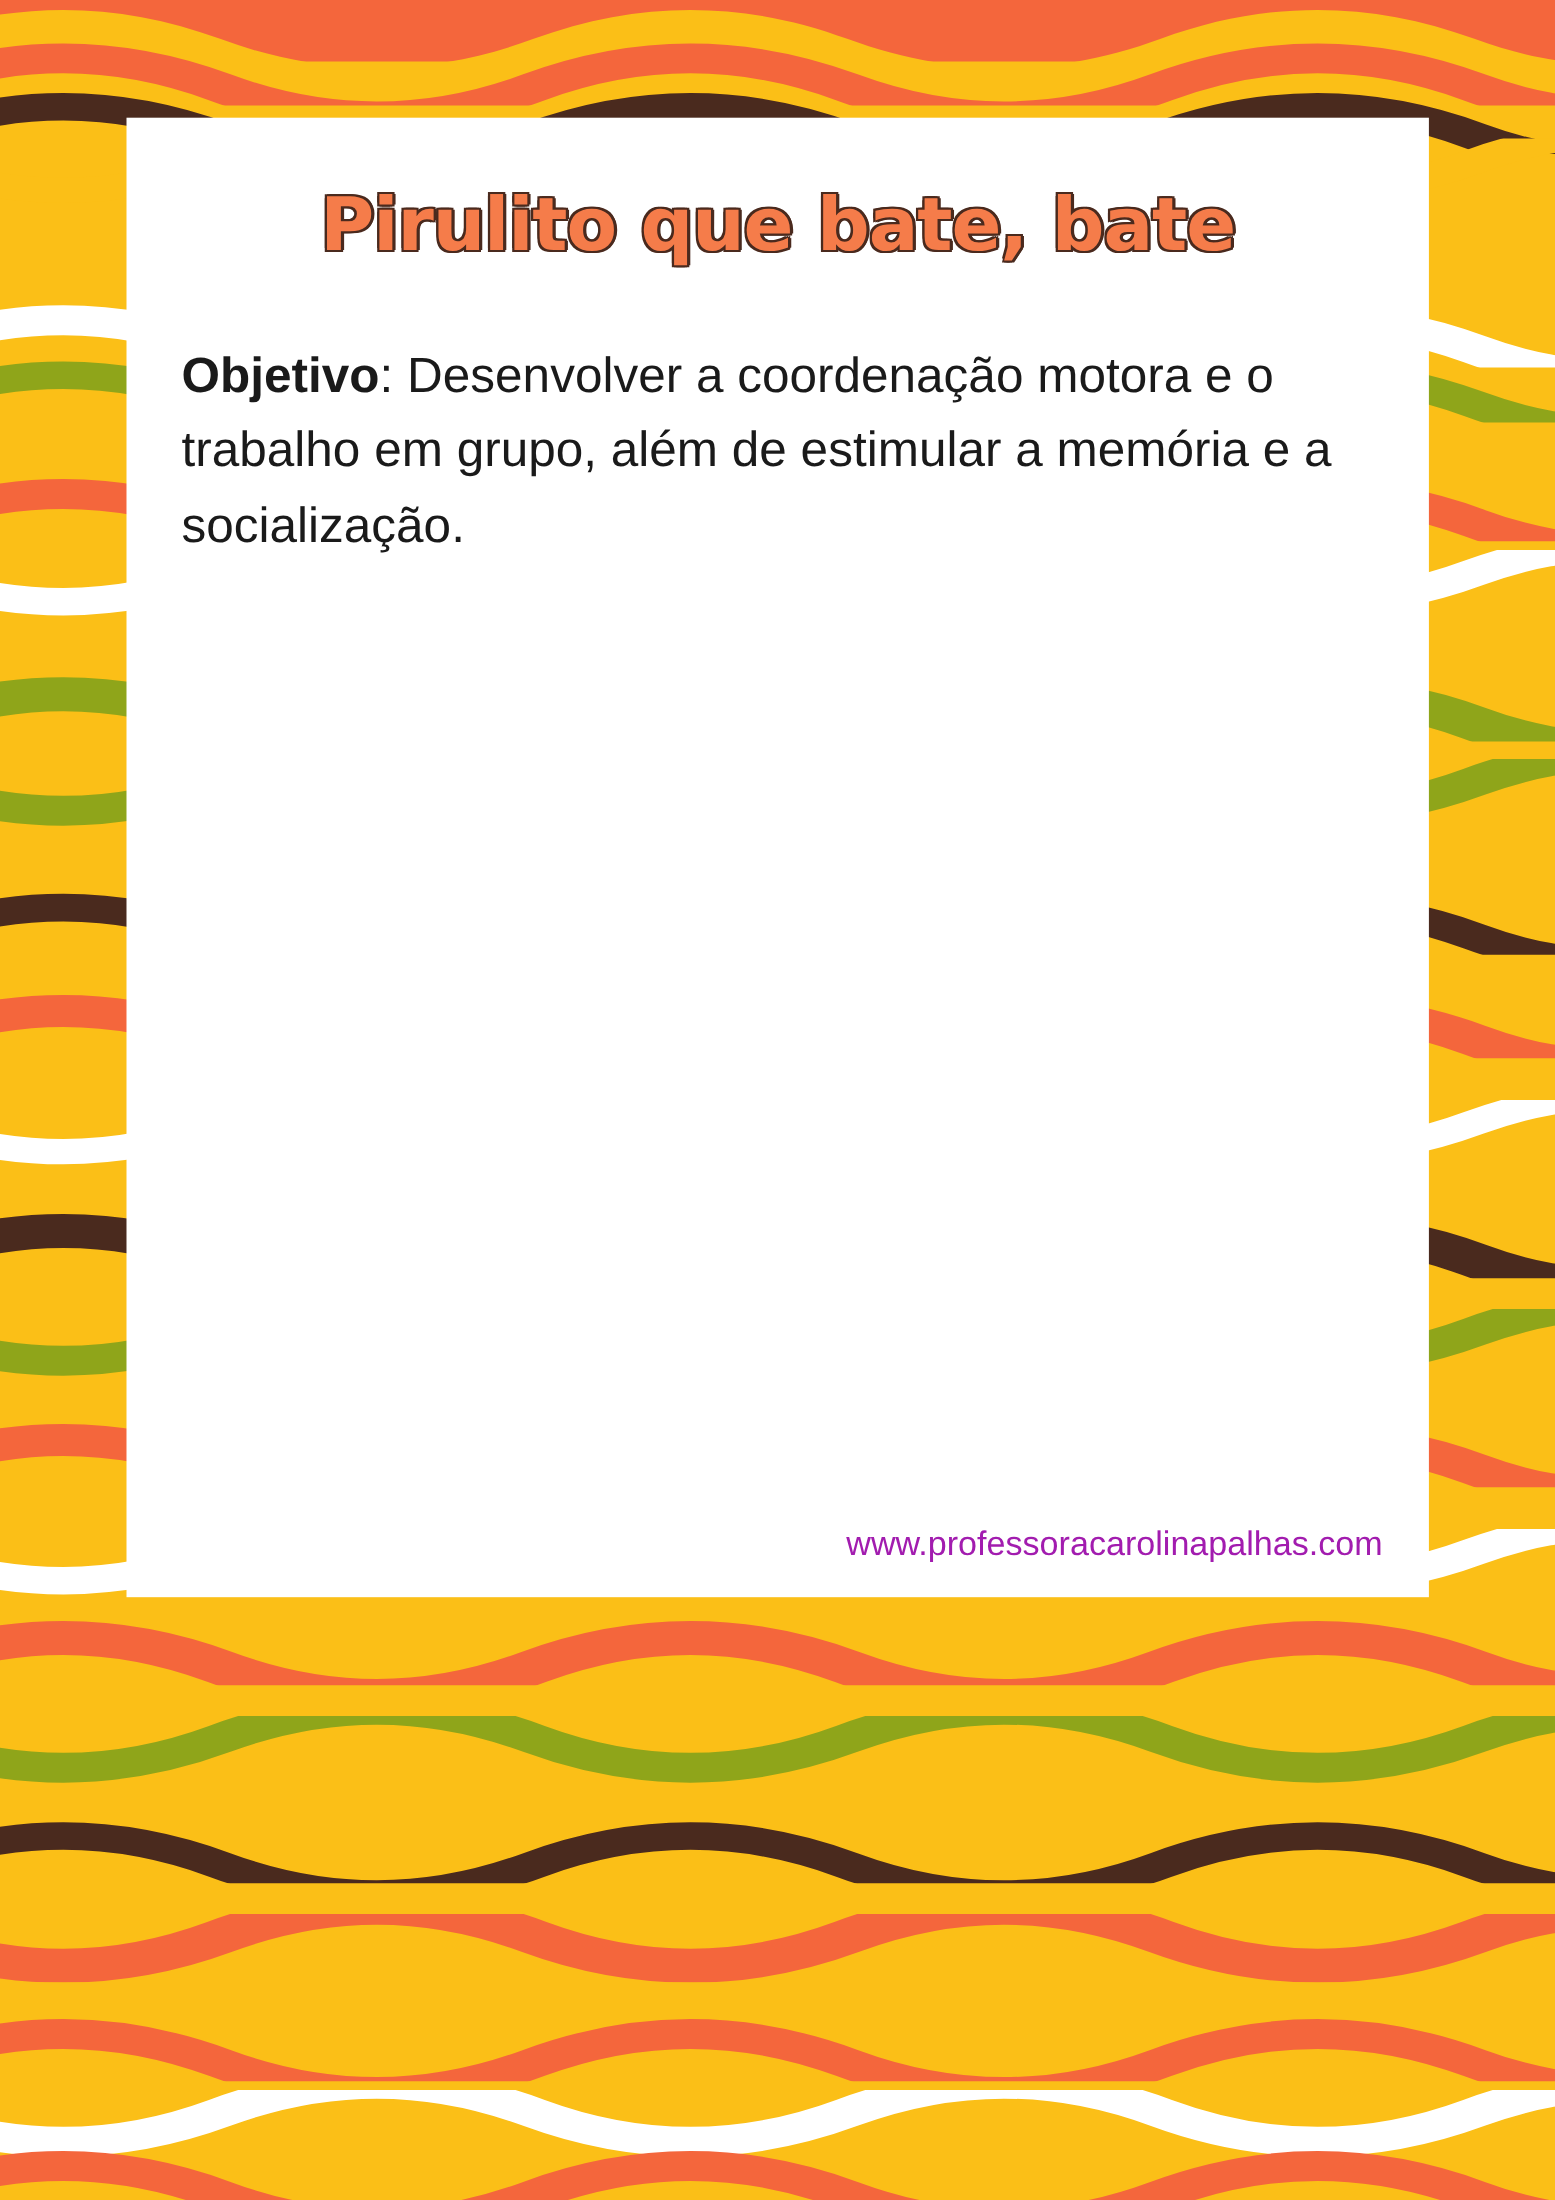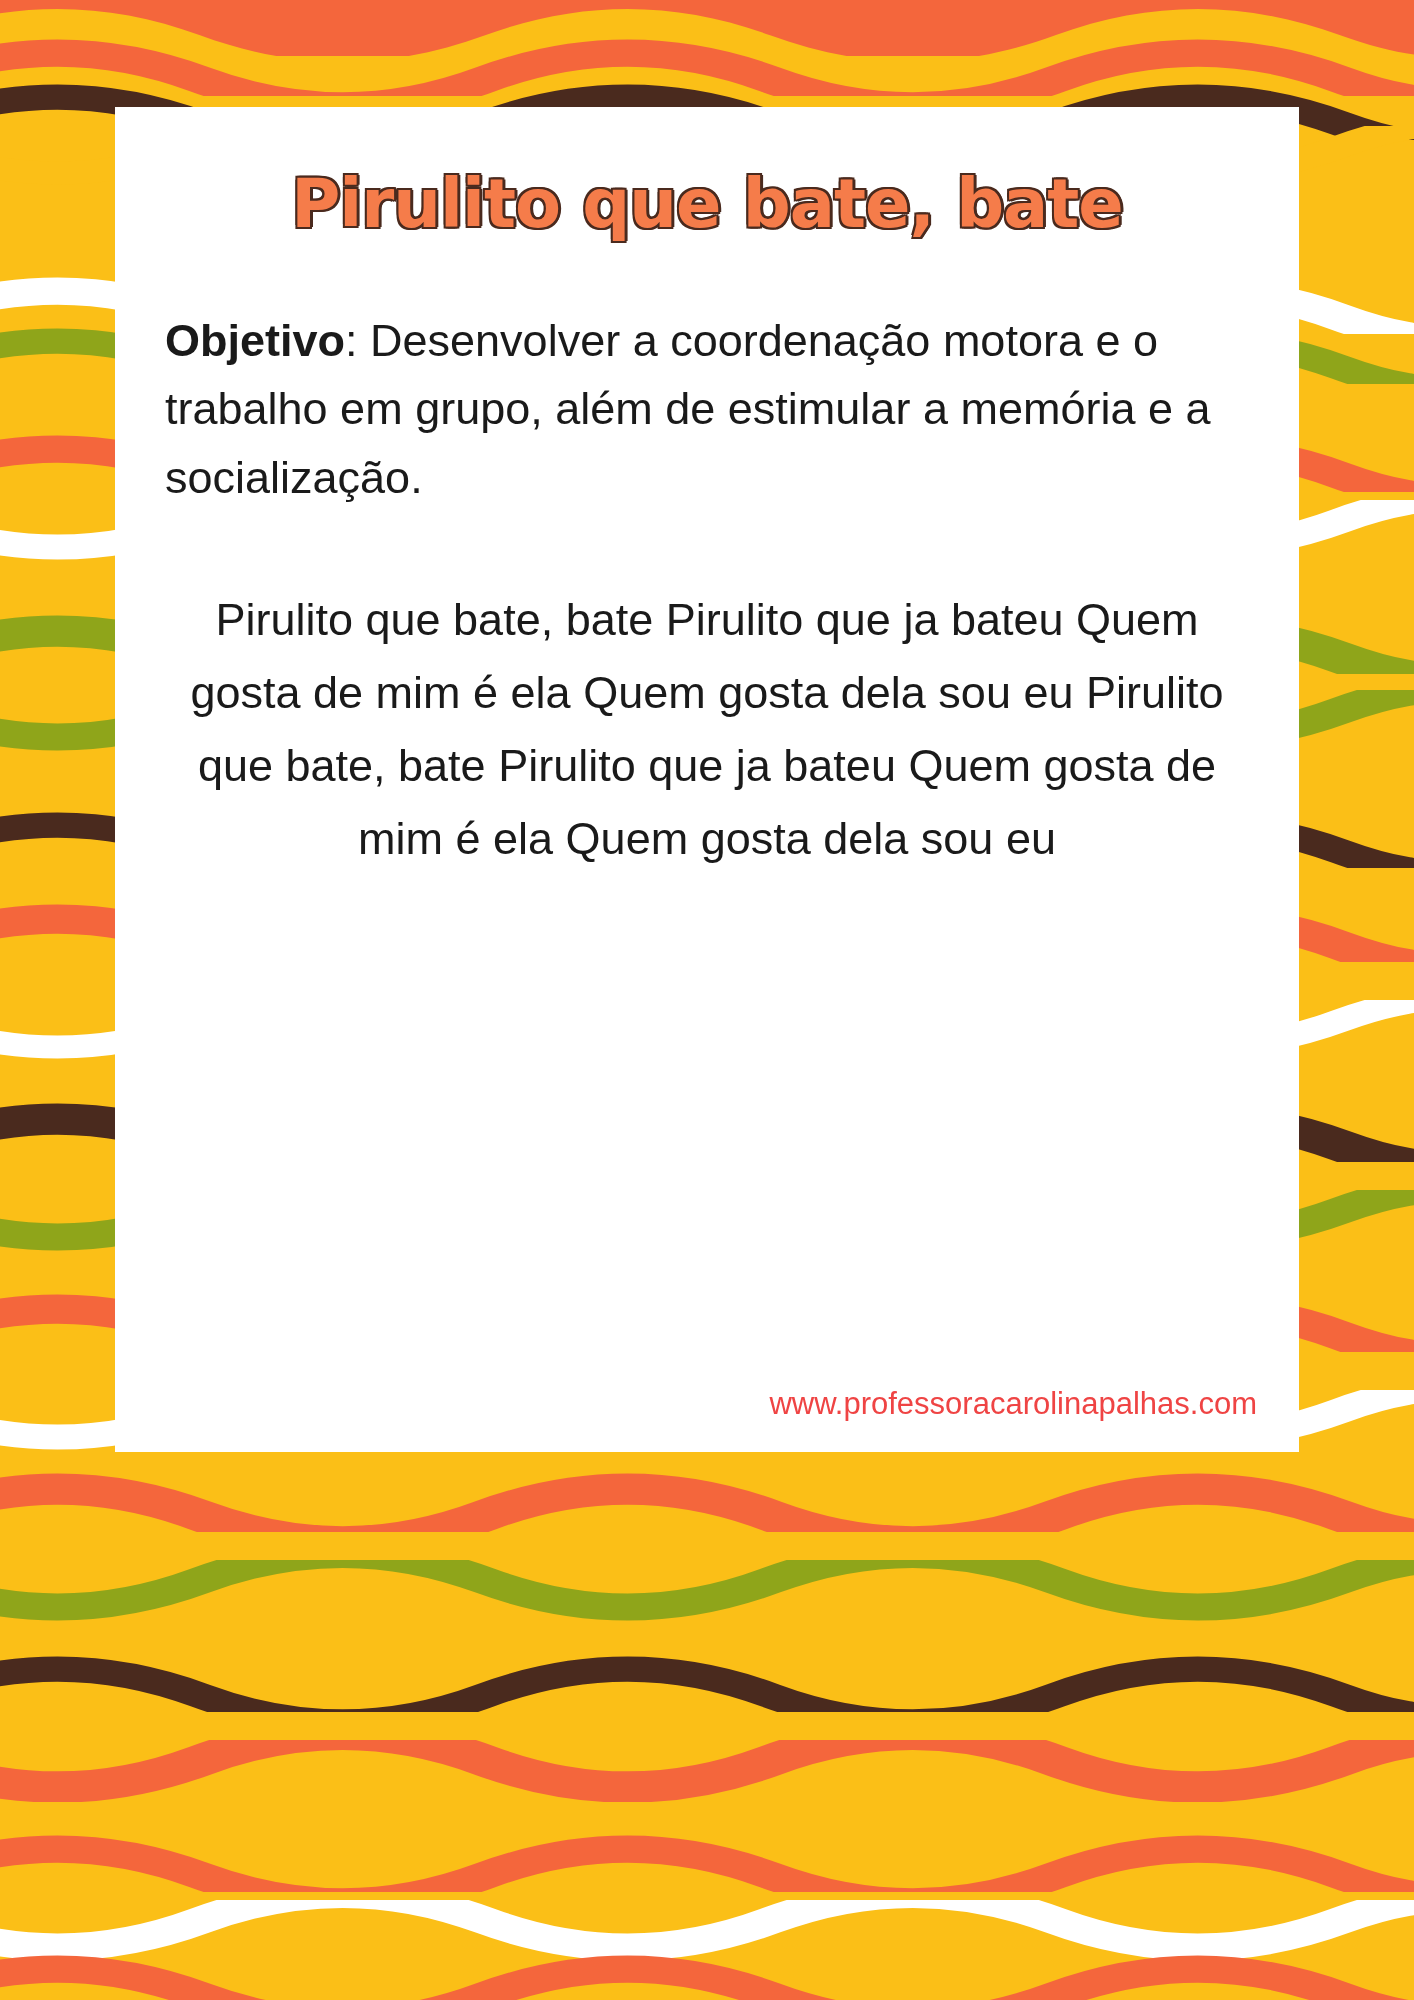--- a/index.html
+++ b/index.html
@@ -98,21 +98,21 @@
     color: #1a1a1a;
     text-align: center;
   }
 
   .site {
     position: absolute;
     right: 42px;
     bottom: 30px;
     font-family: "Liberation Sans", sans-serif;
     font-size: 31px;
-    color: #ef4444;
+    color: #a21caf;
     letter-spacing: 0px;
   }
 </style>
 </head>
 <body>
 
 <div class="page">
 
   <div class="pattern-layer">
 
@@ -240,20 +240,19 @@
 
   <div class="sheet">
     <div class="sheet-inner">
 
       <h1 class="title">Pirulito que bate, bate</h1>
 
       <p class="objective">
         <span class="lead">Objetivo</span><span>: Desenvolver a coordenação motora e o trabalho em grupo, além de estimular a memória e a socialização.</span>
       </p>
 
-      <p class="lyrics">Pirulito que bate, bate Pirulito que ja bateu Quem gosta de mim é ela Quem gosta dela sou eu Pirulito que bate, bate Pirulito que ja bateu Quem gosta de mim é ela Quem gosta dela sou eu</p>
 
     </div>
 
     <div class="site">www.professoracarolinapalhas.com</div>
   </div>
 
 </div>
 
 </body></html>

